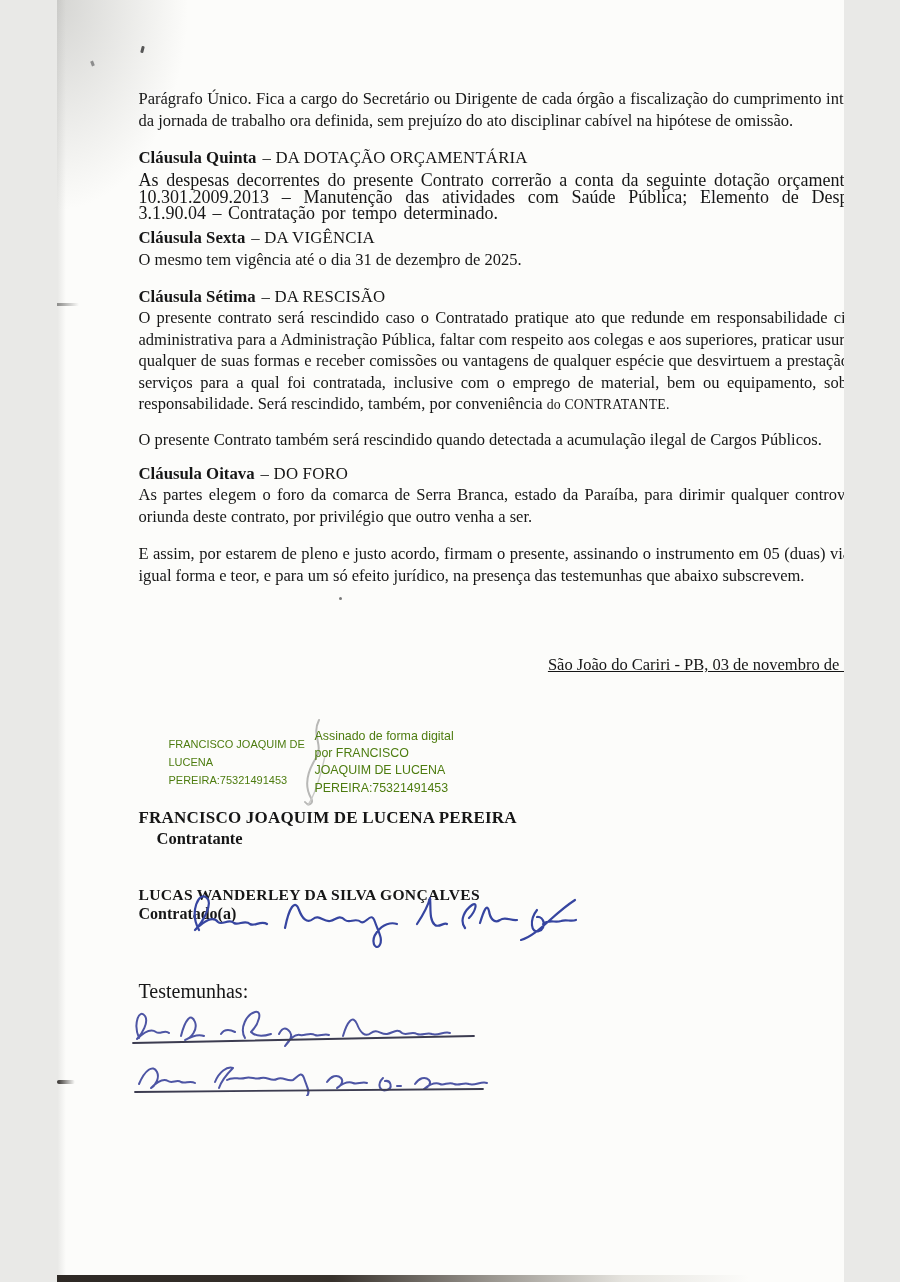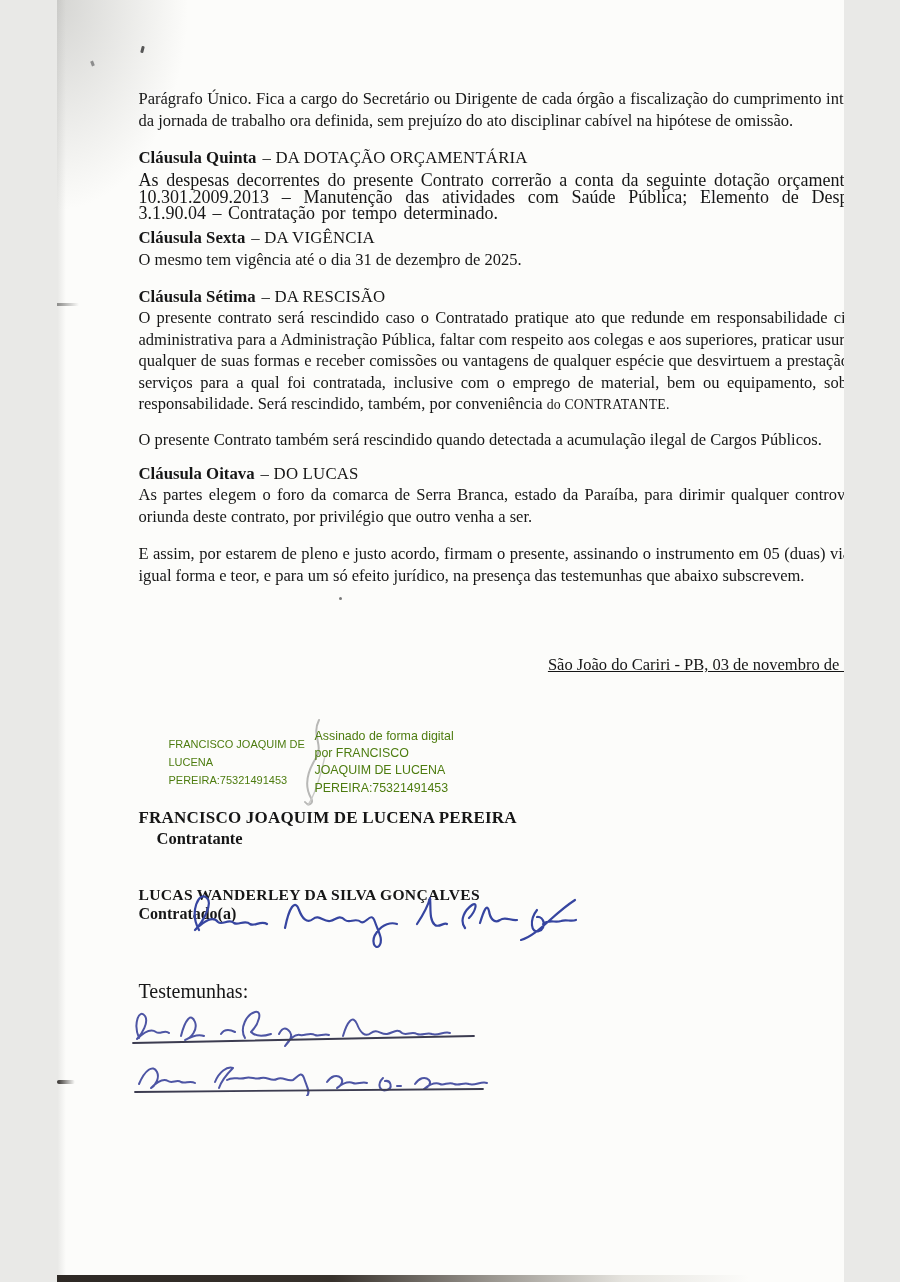--- a/index.html
+++ b/index.html
@@ -87,21 +87,21 @@
   </div>
   <div class="blk just body-text" style="top:307px;">
     <p><span>O presente contrato será rescindido caso o Contratado pratique ato que redunde em responsabilidade civil e administrativa para a Administração Pública, faltar com respeito aos colegas e aos superiores, praticar usura em qualquer de suas formas e receber comissões ou vantagens de qualquer espécie que desvirtuem a prestação dos serviços para a qual foi contratada, inclusive com o emprego de material, bem ou equipamento, sob sua responsabilidade. Será rescindido, também, por conveniência</span><span class="suffix">do CONTRATANTE.</span></p>
   </div>
 
   <div class="blk just body-text" style="top:429px;">
     <p>O presente Contrato também será rescindido quando detectada a acumulação ilegal de Cargos Públicos.</p>
   </div>
 
   <div class="blk heading" style="top:464px;">
-    <p><span class="h-title">Cláusula Oitava</span><span class="h-sub">– DO LUCAS</span></p>
+    <p><span class="h-title">Cláusula Oitava</span><span class="h-sub">– DO FORO</span></p>
   </div>
   <div class="blk just body-text" style="top:484px;">
     <p>As partes elegem o foro da comarca de Serra Branca, estado da Paraíba, para dirimir qualquer controvérsia oriunda deste contrato, por privilégio que outro venha a ser.</p>
   </div>
 
   <div class="blk just body-text" style="top:543px;">
     <p>E assim, por estarem de pleno e justo acordo, firmam o presente, assinando o instrumento em 05 (duas) vias de igual forma e teor, e para um só efeito jurídico, na presença das testemunhas que abaixo subscrevem.</p>
   </div>
 
   <div class="blk dateline" style="top:655px;text-decoration:underline;">

